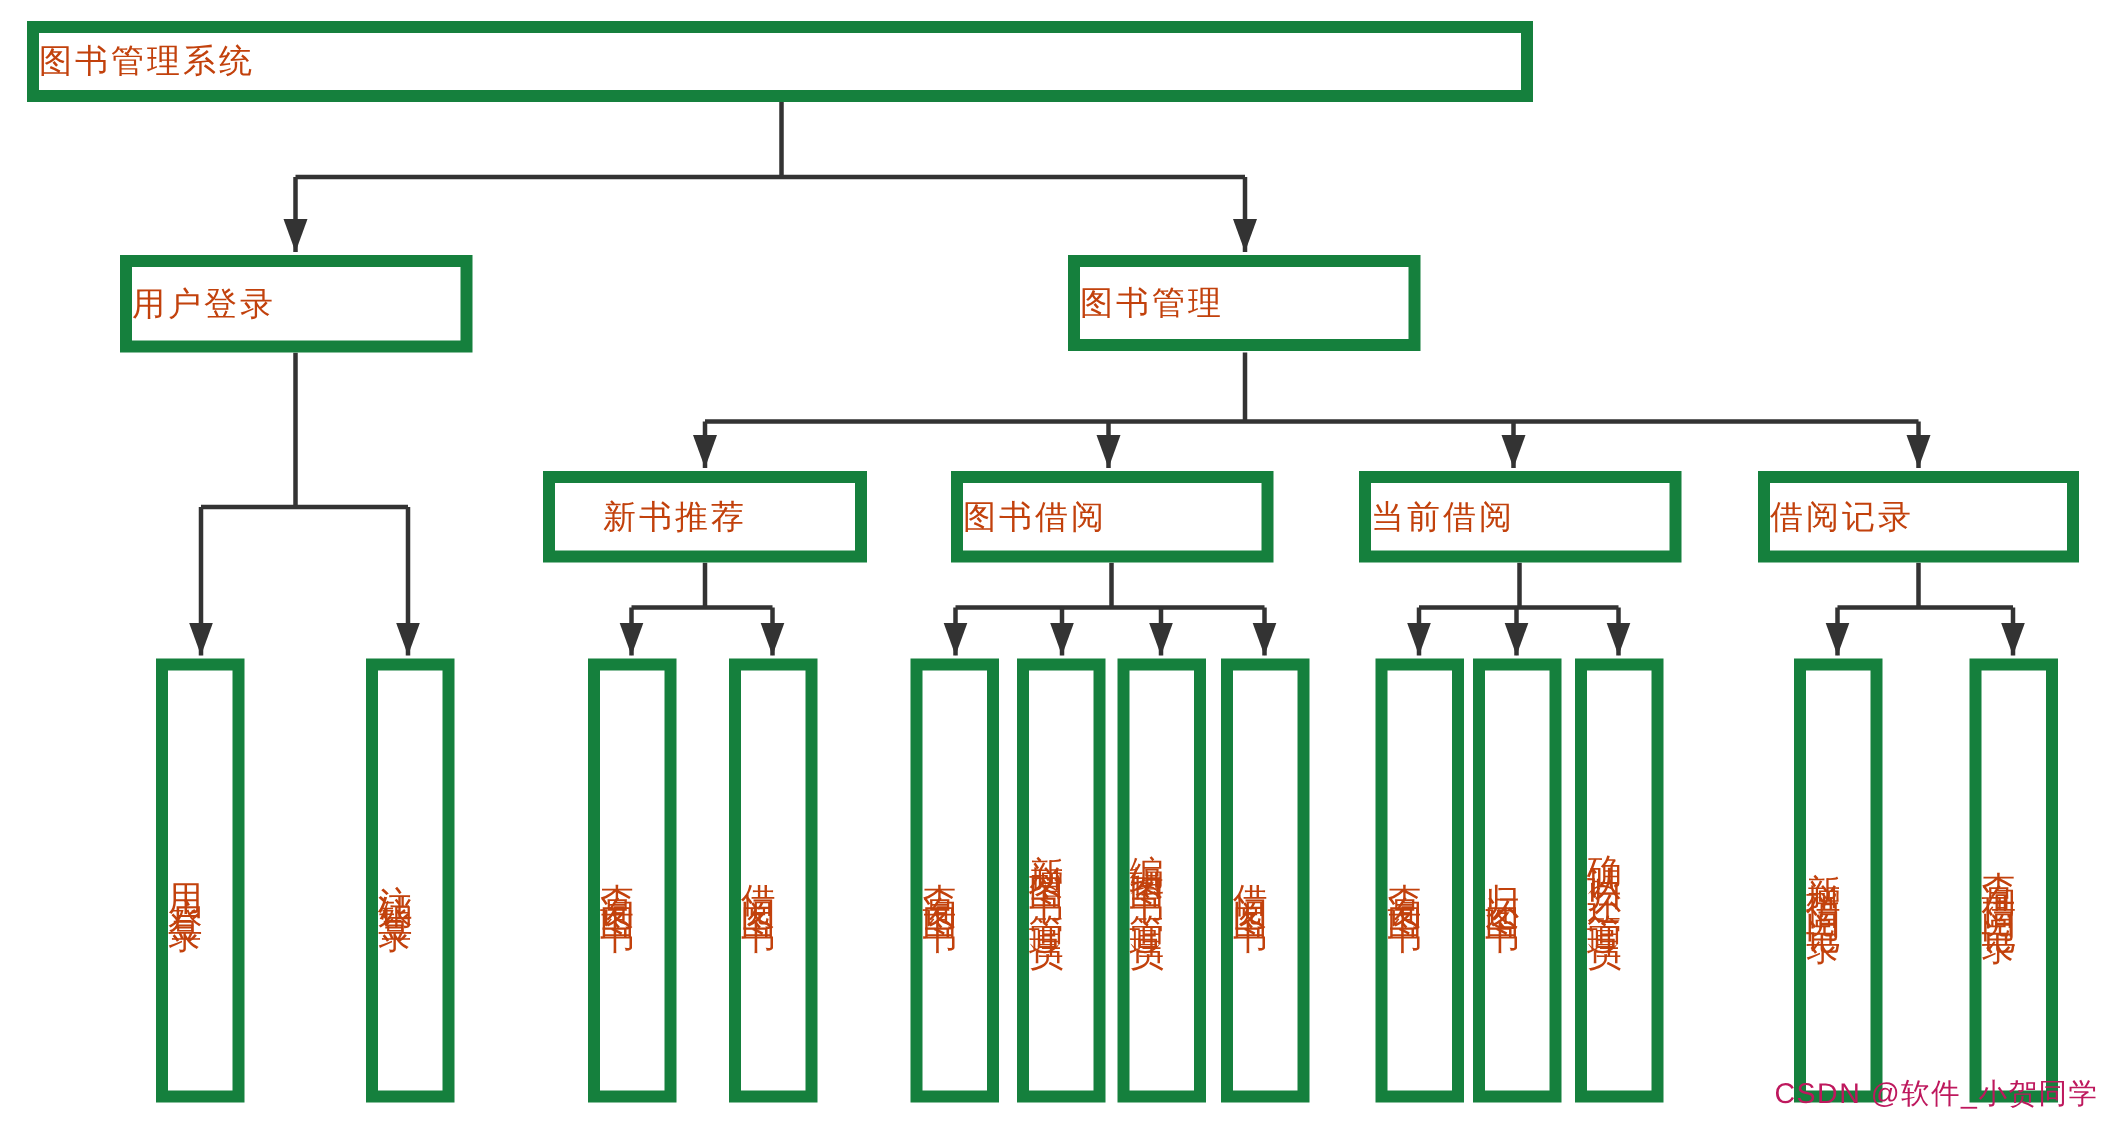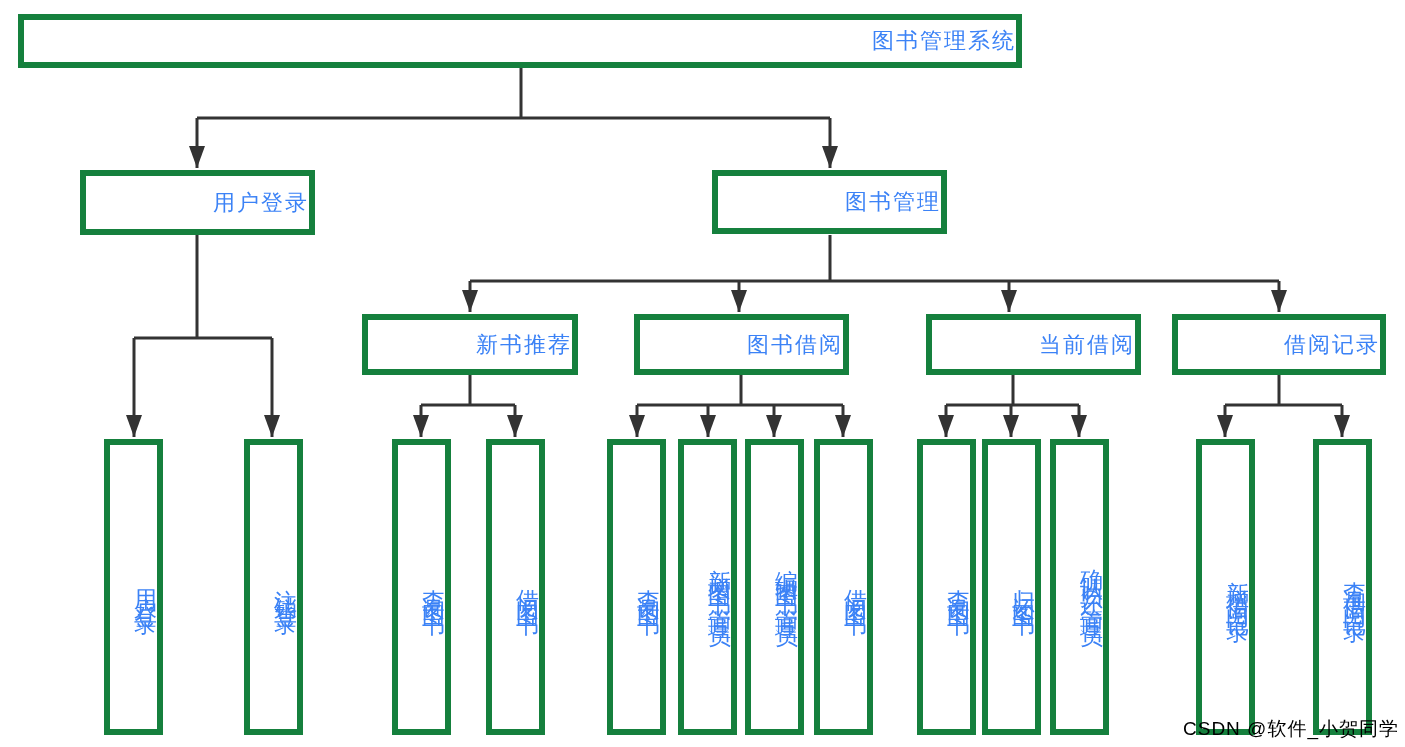--- a/index.html
+++ b/index.html
@@ -18,25 +18,25 @@
   .connectors {
     position: absolute;
     left: 0; top: 0;
     width: 1405px; height: 747px;
     z-index: 1;
   }
   .node {
     position: absolute;
     box-sizing: border-box;
     background: #ffffff;
-    border: 6px solid #15803d;
+    border: 8px solid #15803d;
     display: flex;
     align-items: center;
-    justify-content: flex-end;
-    color: #3b82f6;
+    justify-content: flex-start;
+    color: #c2410c;
     z-index: 2;
   }
   .hlabel {
     font-size: 22px;
     letter-spacing: 2px;
     white-space: nowrap;
   }
   .vnode {
     width: 59px;
     top: 439px;
@@ -48,21 +48,21 @@
     font-size: 23px;
     letter-spacing: 8px;
     line-height: 1;
     white-space: nowrap;
   }
   .watermark {
     position: absolute;
     left: 1183px;
     top: 716px;
     font-size: 19px;
-    color: #000000;
+    color: #be185d;
     letter-spacing: 1px;
     white-space: nowrap;
     z-index: 10;
   }
 </style>
 </head>
 <body>
 
 <div class="canvas">
 
@@ -118,21 +118,21 @@
   <div class="node" style="left:712px; top:170px; width:235px; height:64px;">
     <span class="hlabel">图书管理</span>
   </div>
 
   <div class="node" style="left:362px; top:314px; width:216px; height:61px;padding-left:32px;">
     <span class="hlabel">新书推荐</span>
   </div>
   <div class="node" style="left:634px; top:314px; width:215px; height:61px;">
     <span class="hlabel">图书借阅</span>
   </div>
-  <div class="node" style="left:906px; top:314px; width:215px; height:61px;margin-left:20px;">
+  <div class="node" style="left:906px; top:314px; width:215px; height:61px;">
     <span class="hlabel">当前借阅</span>
   </div>
   <div class="node" style="left:1172px; top:314px; width:214px; height:61px;">
     <span class="hlabel">借阅记录</span>
   </div>
 
   <div class="node vnode" style="left:104px;">
     <span class="vlabel">用户登录</span>
   </div>
   <div class="node vnode" style="left:244px;">

